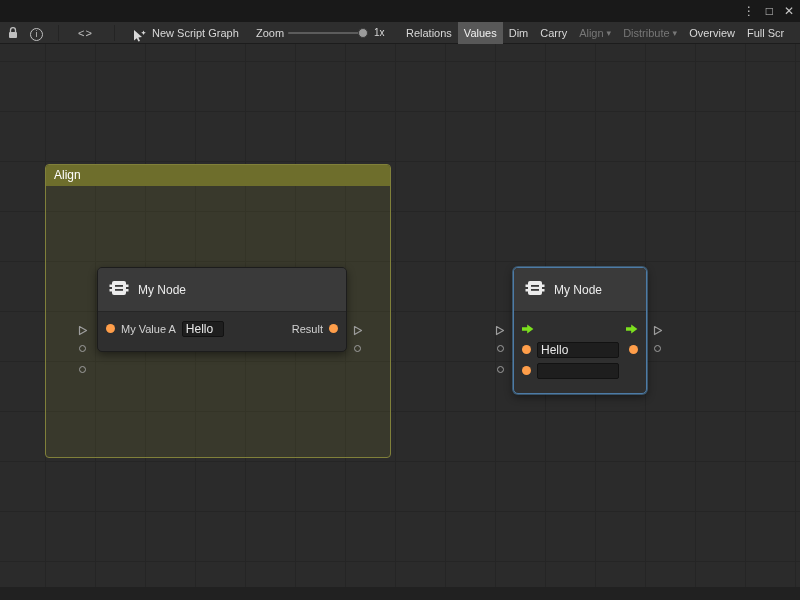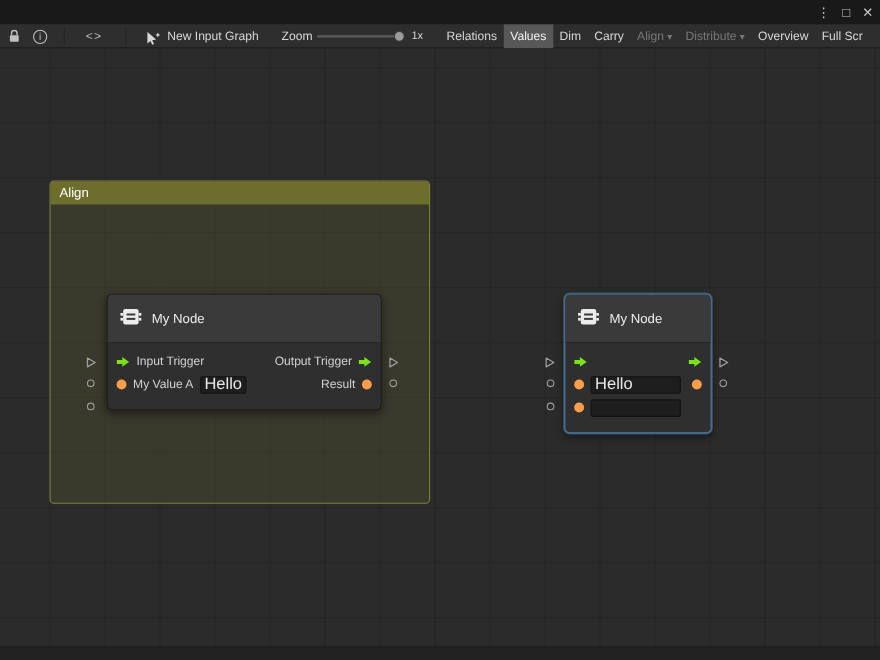--- a/index.html
+++ b/index.html
@@ -57,21 +57,21 @@
                    box-shadow:0 0 0 1px rgba(80,130,170,0.55), 0 3px 8px rgba(0,0,0,0.45); }
   .node-header { height:44px; display:flex; align-items:center; gap:9px; padding:0 11px; background:#3a3a3a;
                  border-bottom:1px solid #262626; border-radius:4px 4px 0 0; color:#ececec; font-size:12px; }
   .node-body { padding:6px 0 12px; }
   .node-row { height:21px; display:flex; align-items:center; padding:0 8px; font-size:11px; color:#d2d2d2; }
   .node-row .gap { width:6px; flex:0 0 auto; }
   .node-row .spacer { flex:1 1 auto; }
   .port-arrow { display:inline-flex; color:var(--trigger-green,#7ce01e); flex:0 0 auto; }
   .port-dot { width:9px; height:9px; border-radius:50%; background:var(--value-orange,#ff9e4a); flex:0 0 auto; }
   .node-field { height:16px; background:#1e1e1e; border:1px solid #121212; border-radius:2px; color:#e8e8e8;
-                font-size:15px; font-family:"Liberation Sans",sans-serif; padding:0 3px; }
+                font-size:12px; font-family:"Liberation Sans",sans-serif; padding:0 3px; }
   .w40 { width:42px; } .w16 { width:16px; } .w82 { width:82px; }
 
   
   .ext { position:absolute; }
   .ext-circle { width:7px; height:7px; border:1px solid #9e9e9e; border-radius:50%; background:transparent; }
 </style>
 </head>
 <body>
 
 <div class="window">
@@ -97,21 +97,21 @@
     <span class="tb-sep" style="left:58px;"></span>
     <span class="abs code-glyph" style="left:78px;">&lt;&gt;</span>
     <span class="tb-sep" style="left:114px;"></span>
 
     <span class="abs" style="left:133px; top:5px; height:13px;">
       <svg width="13" height="13" viewBox="0 0 13 13">
         <path d="M1 1 L9 8 L5.4 8.5 L7 12 L5.4 12.6 L3.8 9.2 L1 11.5 Z" fill="#d8d8d8"></path>
         <path d="M10.5 1.5 l0.7 1.6 1.6 0.7 -1.6 0.7 -0.7 1.6 -0.7 -1.6 -1.6 -0.7 1.6 -0.7 Z" fill="#d8d8d8"></path>
       </svg>
     </span>
-    <span class="abs" style="left:152px;">New Input Graph</span>
+    <span class="abs" style="left:152px;">New Script Graph</span>
 
     <span class="abs" style="left:256px;">Zoom</span>
     <div class="zoom-track">
       <div class="zoom-handle"></div>
     </div>
     <span class="abs" style="left:374px; font-size:10px;">1x</span>
 
     <div class="tb-buttons">
       <span class="tb-btn">Relations</span>
       <span class="tb-btn active">Values</span>
@@ -163,37 +163,20 @@
             <rect x="17" y="4.5" width="2.5" height="2.5" fill="#ececec"></rect>
             <rect x="17" y="9" width="2.5" height="2.5" fill="#ececec"></rect>
             <rect x="6" y="5" width="8" height="1.8" fill="#3a3a3a"></rect>
             <rect x="6" y="9" width="8" height="1.8" fill="#3a3a3a"></rect>
           </svg>
         </span>
         <span>My Node</span>
       </div>
       <div class="node-body">
         <div class="node-row">
-          <span class="port-arrow">
-            <svg width="12" height="10" viewBox="0 0 12 10">
-                <path d="M0 3.2 H5.2 V0.6 L11.4 5 L5.2 9.4 V6.8 H0 Z" fill="currentColor"></path>
-              </svg>
-          </span>
-          <span class="gap"></span>
-          <span>Input Trigger</span>
-          <span class="spacer"></span>
-          <span>Output Trigger</span>
-          <span class="gap"></span>
-          <span class="port-arrow">
-            <svg width="12" height="10" viewBox="0 0 12 10">
-                <path d="M0 3.2 H5.2 V0.6 L11.4 5 L5.2 9.4 V6.8 H0 Z" fill="currentColor"></path>
-              </svg>
-          </span>
-        </div>
-        <div class="node-row">
           <span class="port-dot"></span>
           <span class="gap"></span>
           <span>My Value A</span>
           <span class="gap"></span>
           <input class="node-field w40" value="Hello" style="">
           <span class="spacer"></span>
           <span>Result</span>
           <span class="gap"></span>
           <span class="port-dot"></span>
         </div>

